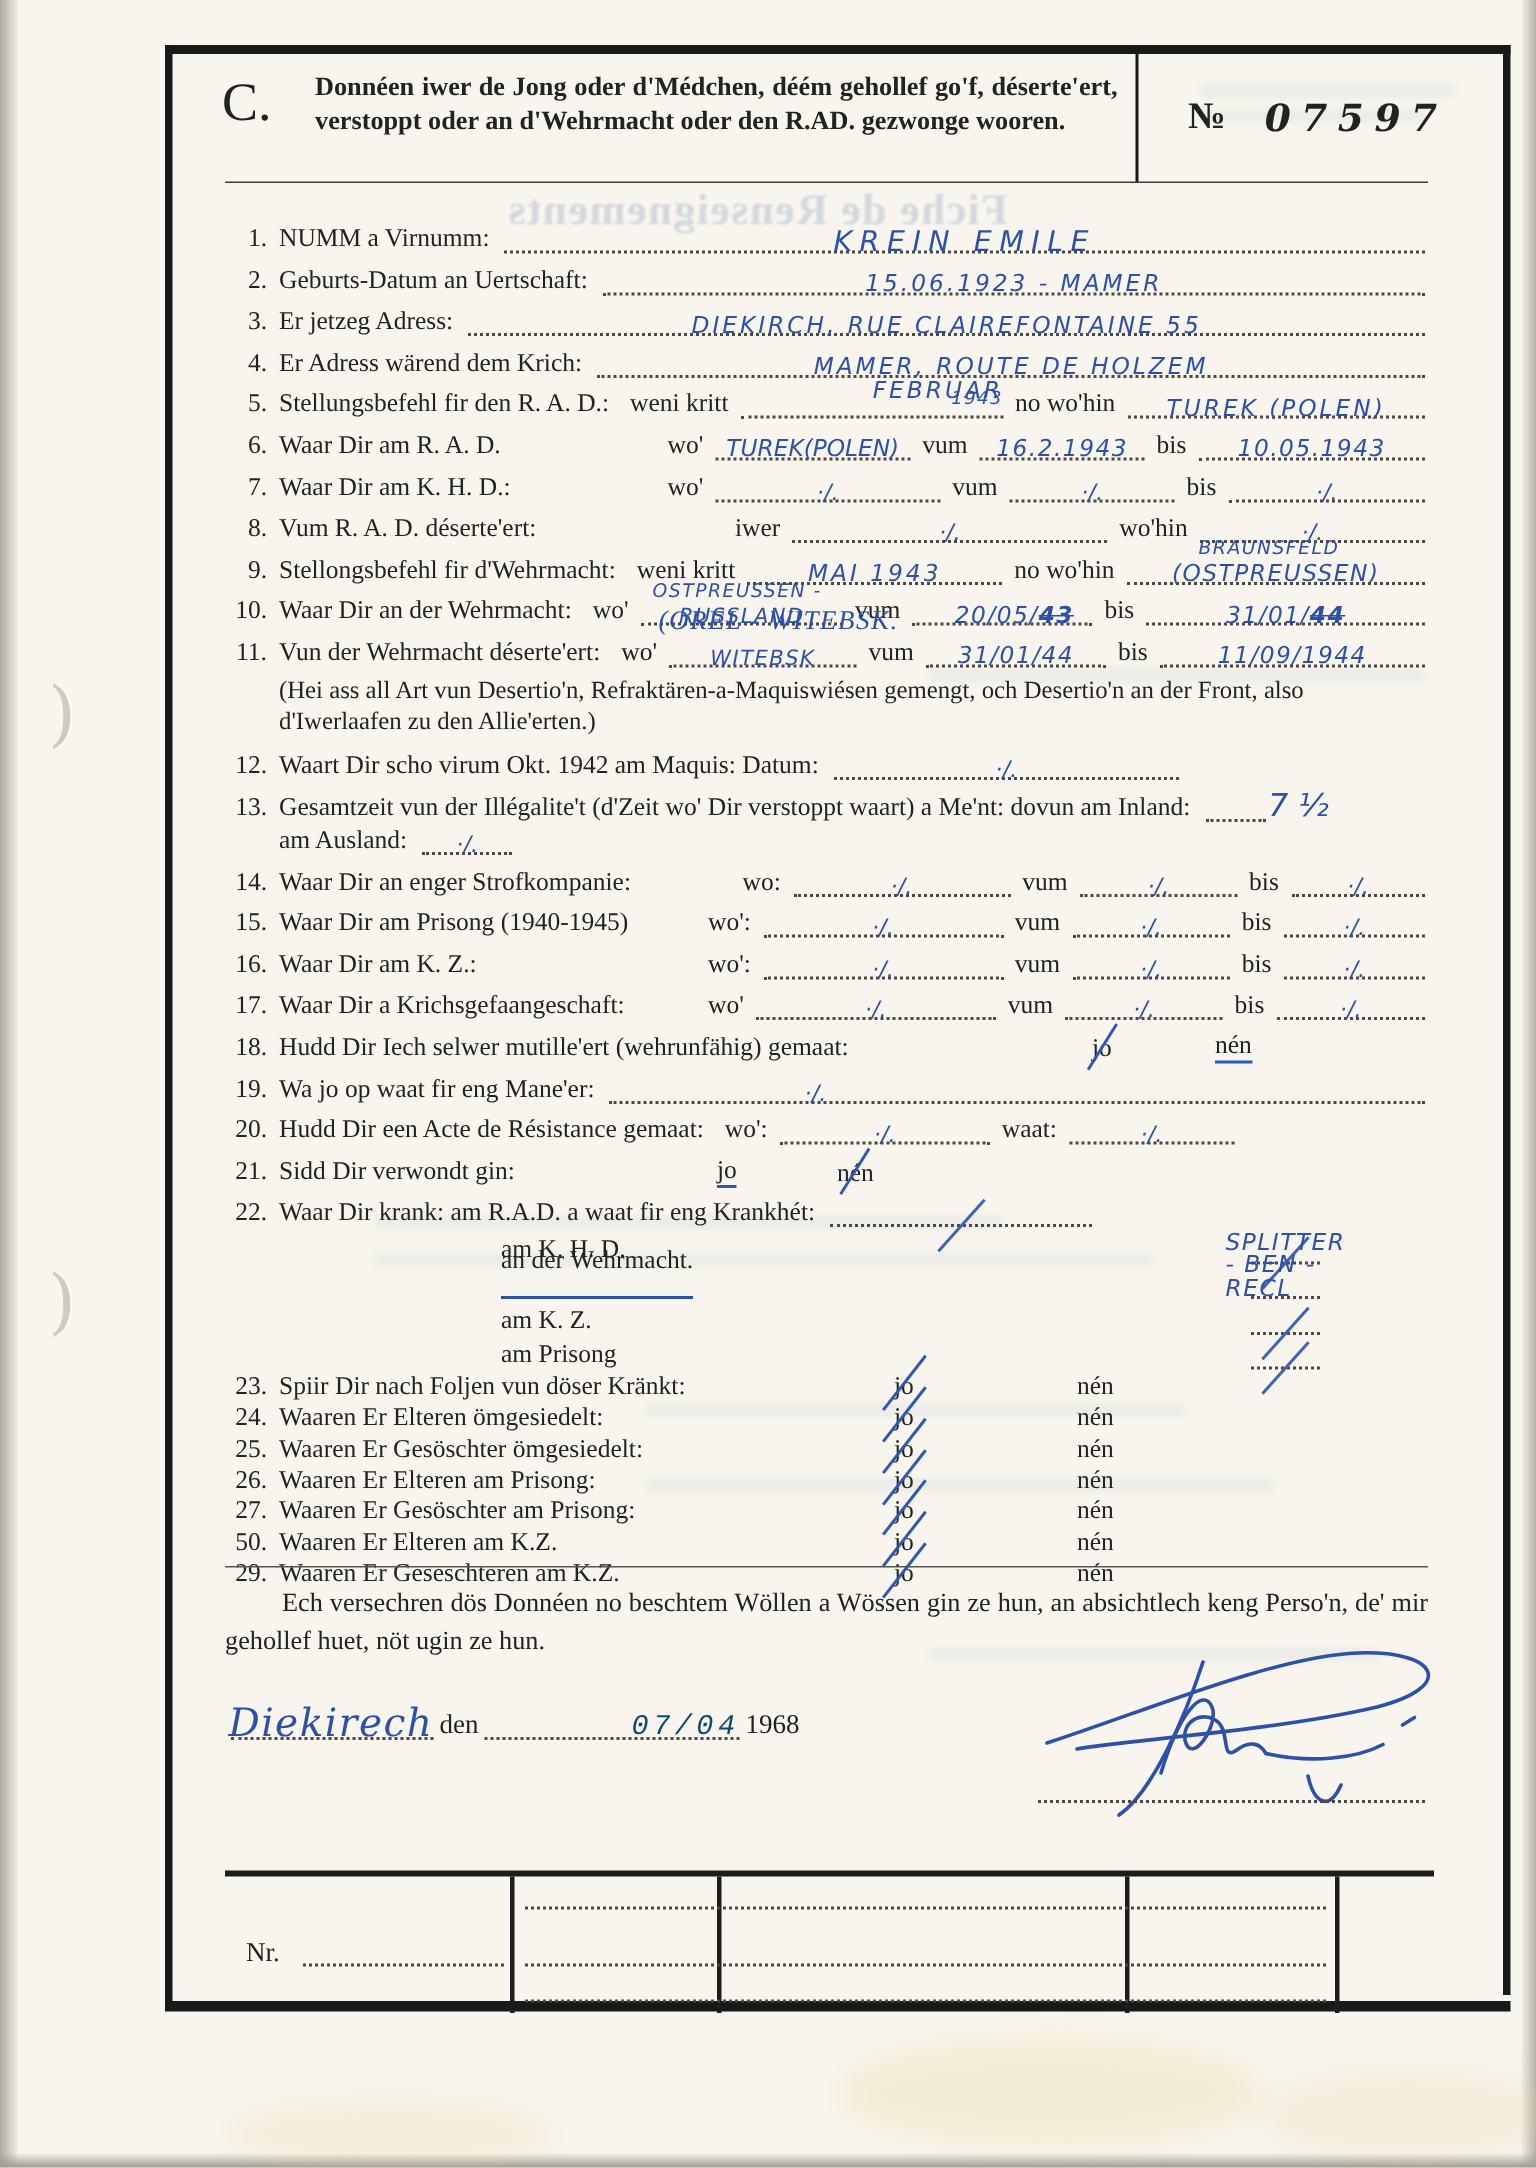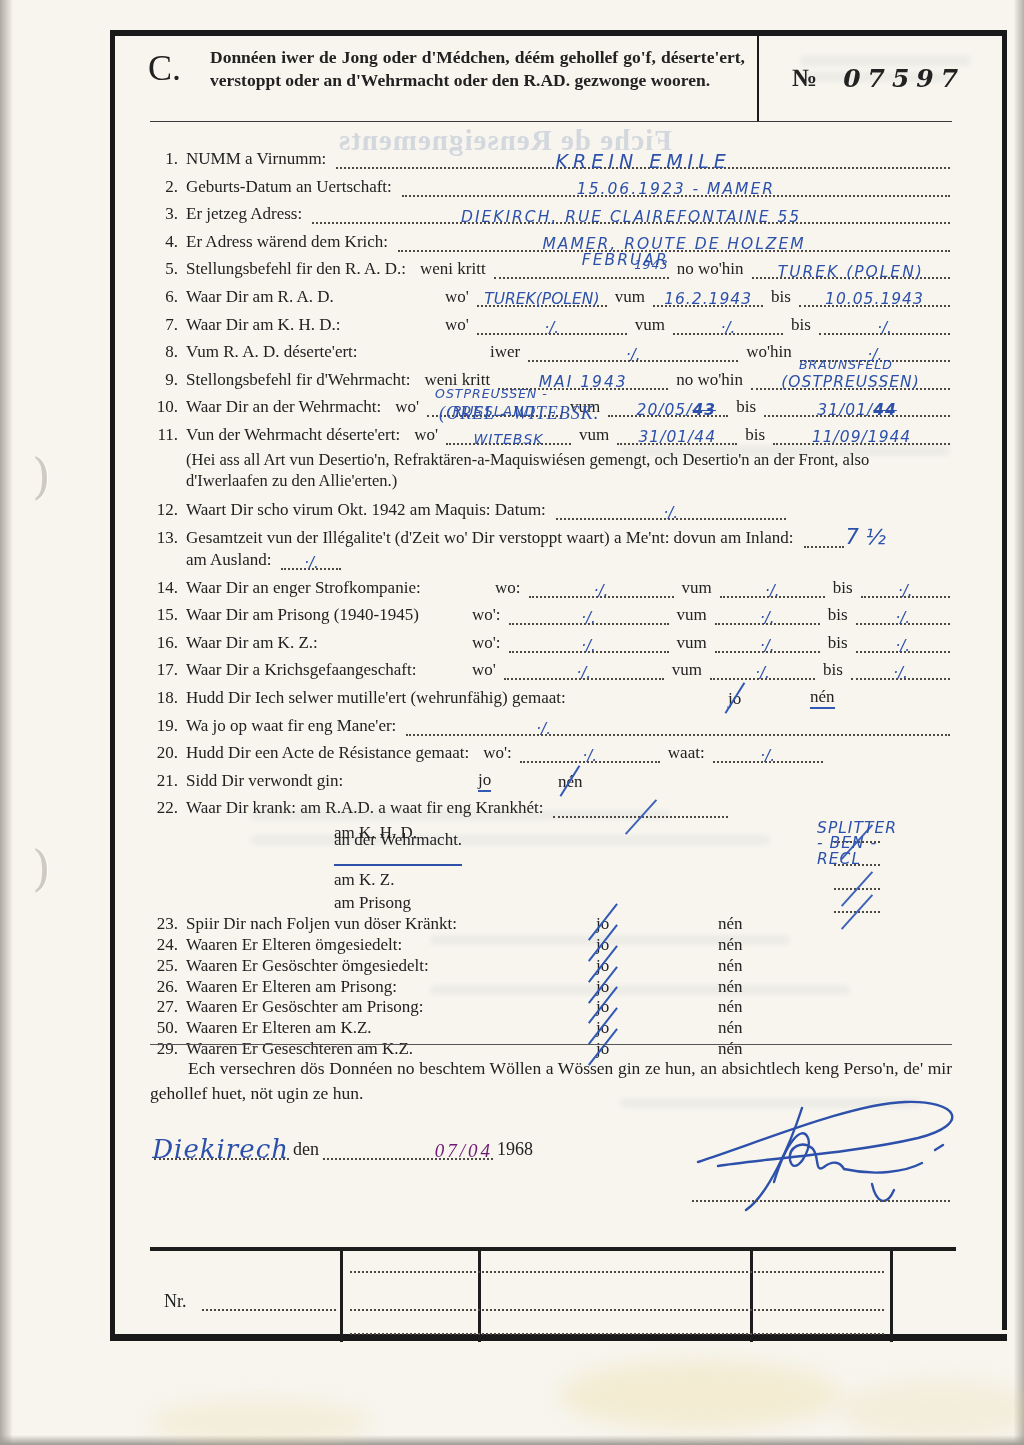--- a/index.html
+++ b/index.html
@@ -67,21 +67,21 @@
            display:flex;align-items:flex-end;justify-content:center;}
   .note{margin-left:36px;font-size:16.5px;line-height:1.35;height:auto;white-space:normal;padding:1px 0 4px 0;}
   .wrap2{white-space:normal;line-height:1.3;}
   
   .decl{position:absolute;left:150px;top:1056px;width:802px;font-size:17.5px;line-height:1.4;
         text-indent:38px;text-align:justify;}
   .signrow{position:absolute;left:150px;top:1128px;display:flex;align-items:flex-end;font-size:18px;}
   .sig-dots{border-bottom:2px dotted #4d4841;display:flex;align-items:flex-end;justify-content:flex-end;margin:0 4px;}
   .hw-place{font-family:"DejaVu Serif",serif;font-style:italic;color:#2d51ab;font-size:26px;
             letter-spacing:1px;position:relative;top:6px;}
-  .hw-date{font-family:Liberation Serif, serif;font-style:italic;color:#701a75;font-size:19px;
+  .hw-date{font-family:Liberation Mono, monospace;font-style:italic;color:#0c4a6e;font-size:19px;
            letter-spacing:3px;position:relative;top:4px;}
   .signature{position:absolute;left:690px;top:1090px;}
   .sig-line{position:absolute;left:692px;top:1200px;width:258px;border-bottom:2px dotted #4d4841;}
   
   .btable{position:absolute;left:150px;top:1247px;width:806px;height:87px;border-top:4px solid #1d1d1d;}
   .btable .v{position:absolute;top:0;bottom:-4px;width:2.5px;background:#1d1d1d;}
   .btable .drow{position:absolute;border-bottom:2px dotted #4d4841;}
   .nr-lbl{position:absolute;left:14px;top:40px;font-size:18px;}
   .pre-rule{position:absolute;left:150px;top:1044px;width:802px;border-top:1.5px solid #555;}
 </style>

